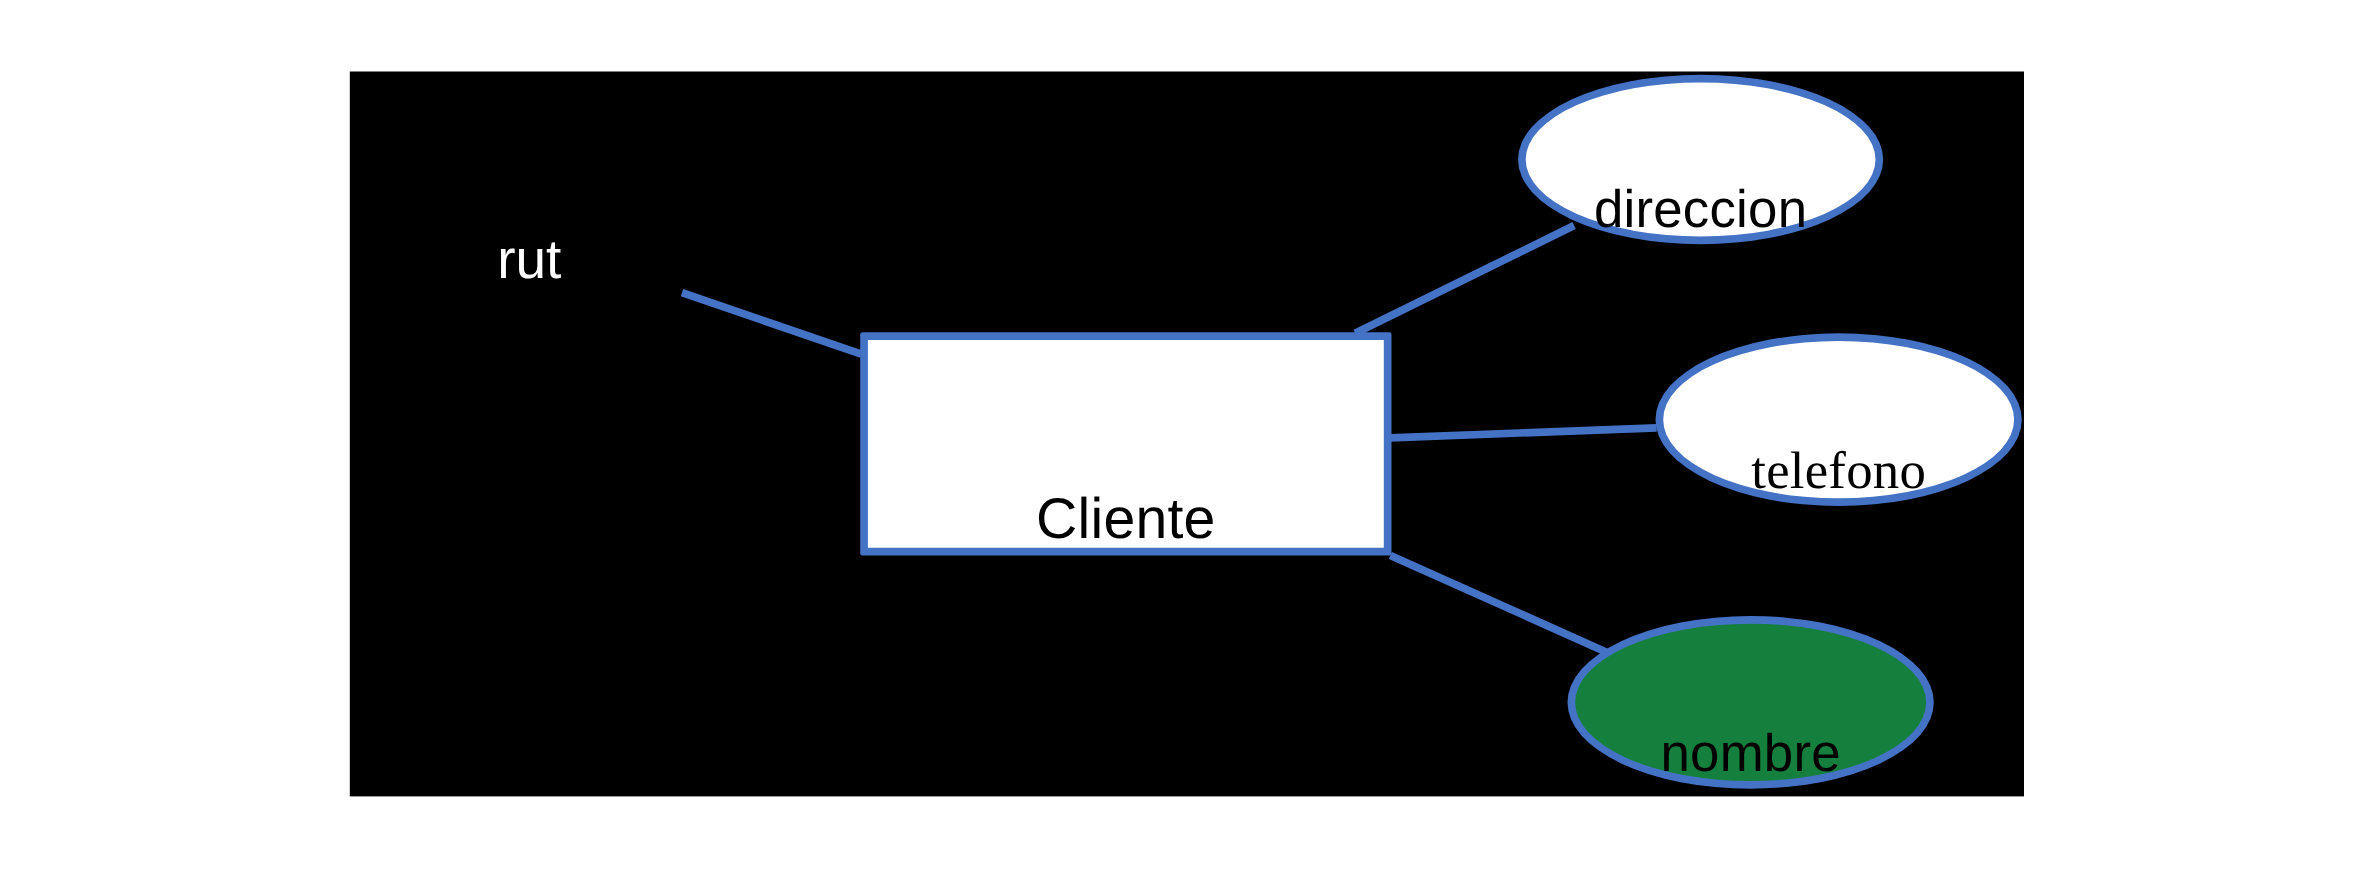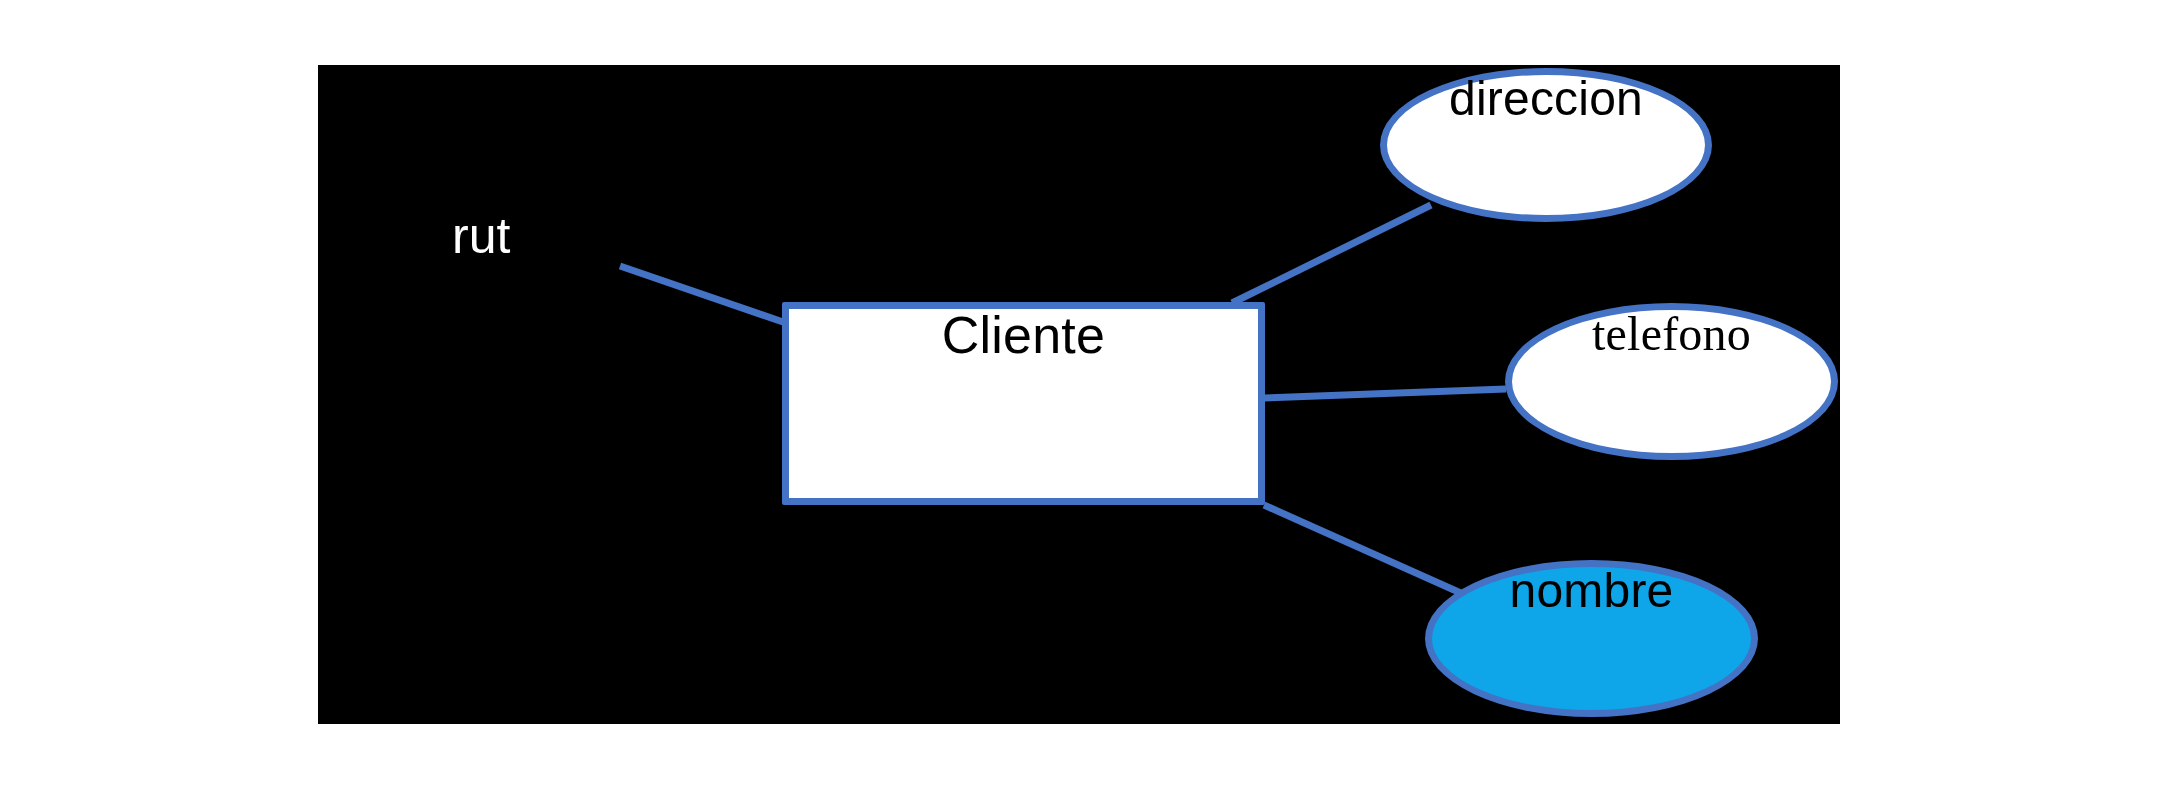--- a/index.html
+++ b/index.html
@@ -33,21 +33,21 @@
     position: absolute;
     left: 0;
     top: 0;
     width: 2160px;
     height: 791px;
     pointer-events: none;
   }
   .node {
     position: absolute;
     display: flex;
-    align-items: flex-start;
+    align-items: flex-end;
     justify-content: center;
     background: #ffffff;
     color: #000000;
     box-sizing: border-box;
     text-align: center;
     line-height: 1;
     white-space: nowrap;
   }
   .entity-box {
     border: 7px solid #4472C4;
@@ -88,19 +88,19 @@
   </div>
 
   <div class="node attr-ellipse" id="node-direccion" style="left: 1380px; top: 68px; width: 332px; height: 154px; border-color: rgb(68, 114, 196); border-width: 7px; background: rgb(255, 255, 255); color: rgb(0, 0, 0);">
     <span>direccion</span>
   </div>
 
   <div class="node attr-ellipse" id="node-telefono" style="left: 1505px; top: 303px; width: 333px; height: 157px; border-color: rgb(68, 114, 196); border-width: 7px; background: rgb(255, 255, 255); color: rgb(0, 0, 0); font-family: Liberation Serif, serif;">
     <span>telefono</span>
   </div>
 
-  <div class="node attr-ellipse" id="node-nombre" style="left: 1425px; top: 560px; width: 333px; height: 157px; border-color: rgb(68, 114, 196); border-width: 7px; background: #0ea5e9; color: rgb(0, 0, 0);">
+  <div class="node attr-ellipse" id="node-nombre" style="left: 1425px; top: 560px; width: 333px; height: 157px; border-color: rgb(68, 114, 196); border-width: 7px; background: #15803d; color: rgb(0, 0, 0);">
     <span>nombre</span>
   </div>
 
   <div class="free-label" id="label-rut" style="left: 452px; top: 198px; color: rgb(255, 255, 255); margin-top: 13px;">rut</div>
 
 </div>
 
 </body></html>

